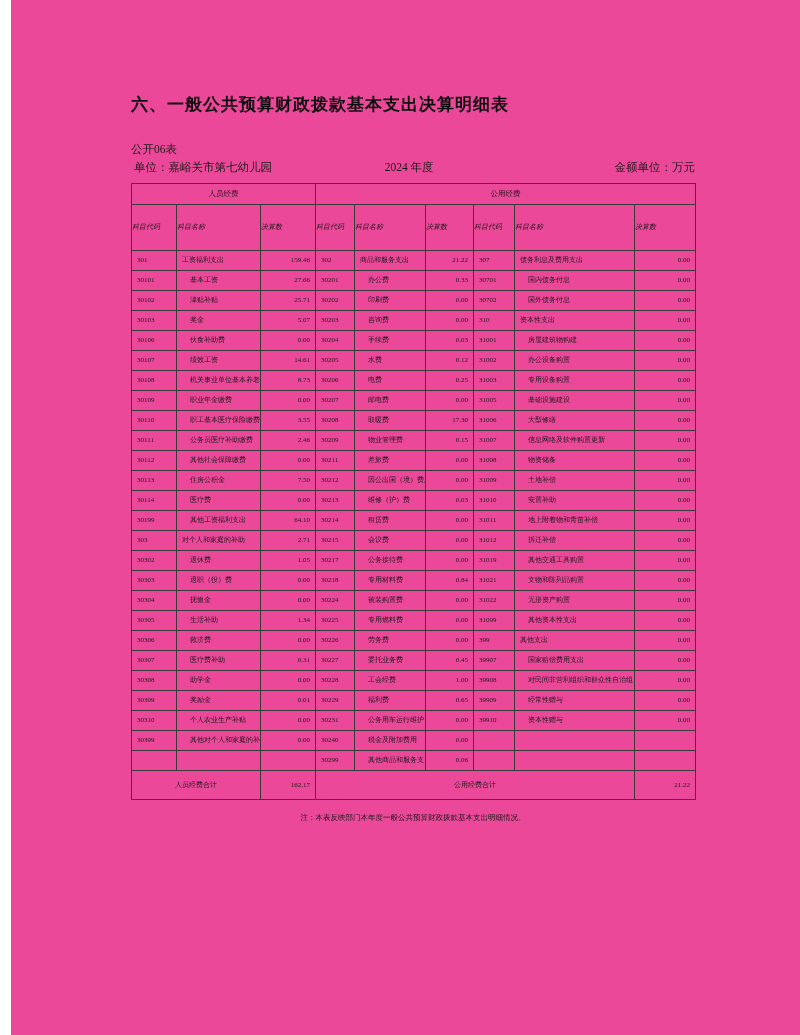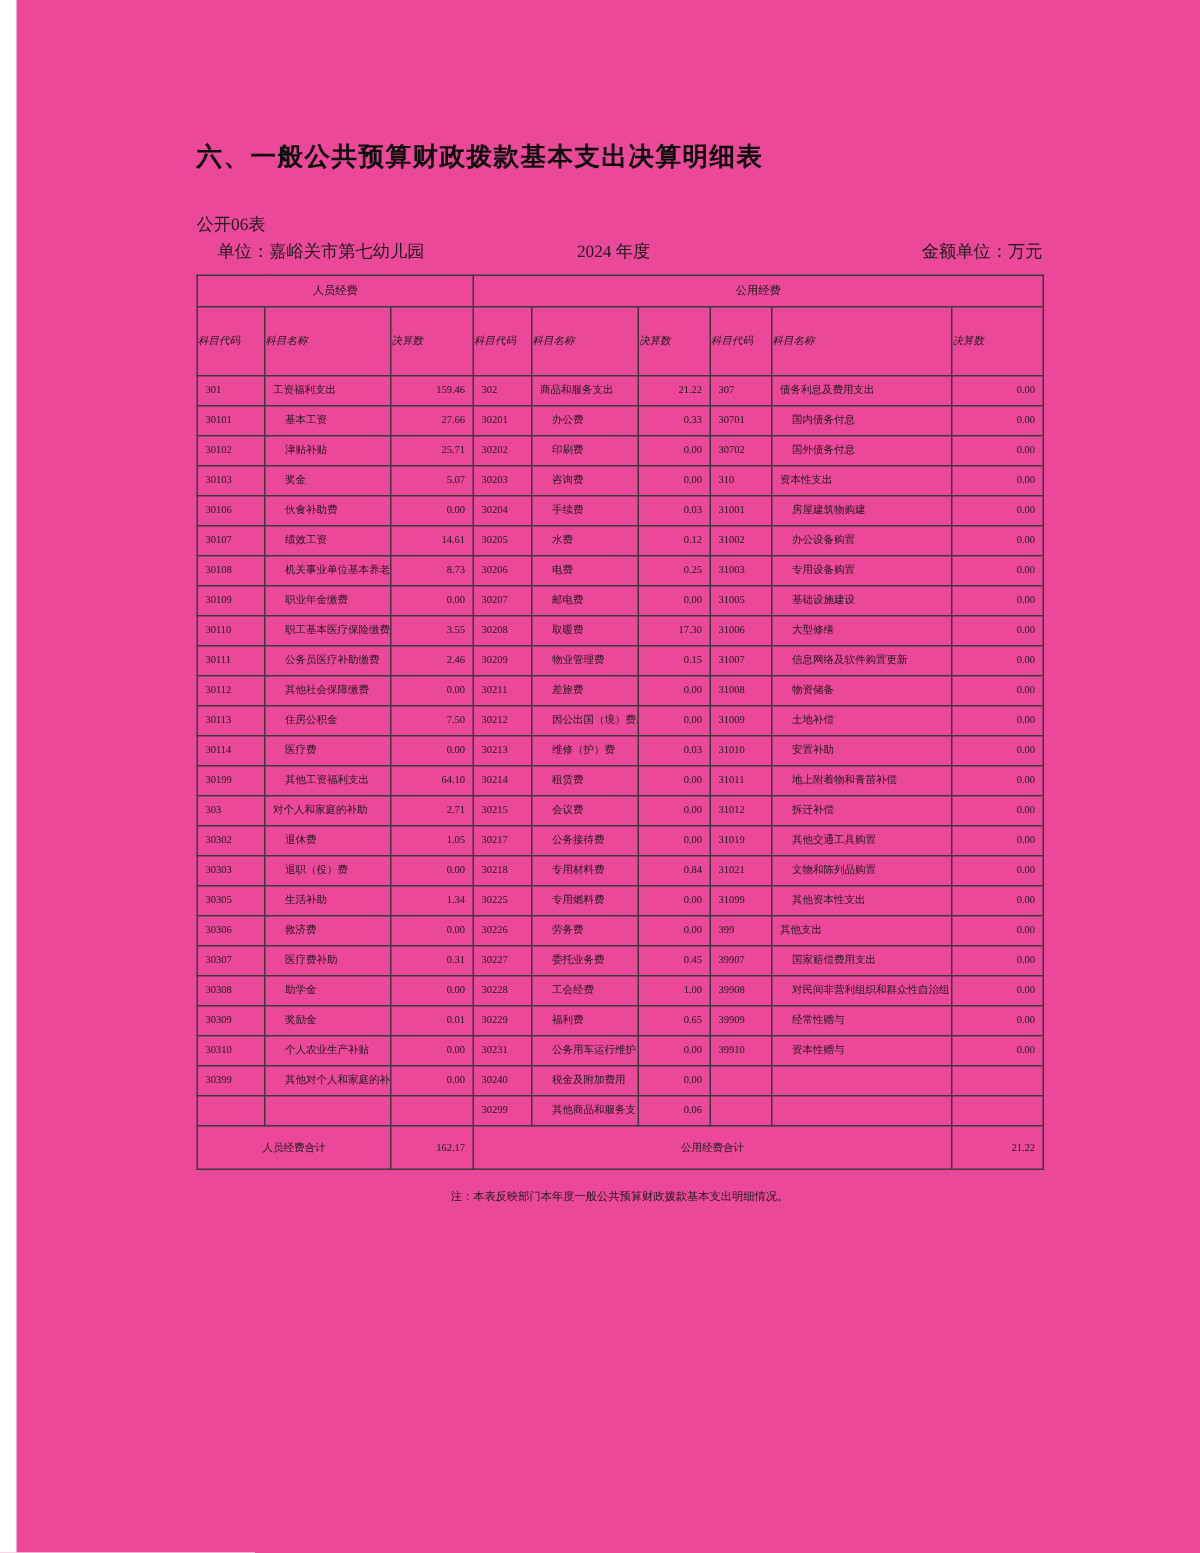--- a/index.html
+++ b/index.html
@@ -34,21 +34,21 @@
     font-size: 11.5px;
     color: #1b1b1b;
   }
   .meta-row {
     position: relative;
     height: 18px;
     margin-top: 3px;
     font-size: 11.5px;
     white-space: nowrap;
   }
-  .meta-left  { position: absolute; left: 14px; top: 0; text-align: center; }
+  .meta-left  { position: absolute; left: 3px; top: 0; text-align: center; }
   .meta-center{ position: absolute; left: 50%; top: 0; transform: translateX(-58%); }
   .meta-right { position: absolute; right: 0; top: 0; }
 
   table.budget {
     margin-top: 5px;
     width: 564px;
     border-collapse: collapse;
     table-layout: fixed;
     padding-left: 21px;
   }
@@ -305,20 +305,31 @@
             <td class="name indent">退职（役）费</td>
             <td class="value">0.00</td>
             <td class="code">30218</td>
             <td class="name indent">专用材料费</td>
             <td class="value">0.84</td>
             <td class="code">31021</td>
             <td class="name indent">文物和陈列品购置</td>
             <td class="value">0.00</td>
           </tr>
           <tr>
+            <td class="code">30304</td>
+            <td class="name indent">抚恤金</td>
+            <td class="value">0.00</td>
+            <td class="code">30224</td>
+            <td class="name indent">被装购置费</td>
+            <td class="value">0.00</td>
+            <td class="code">31022</td>
+            <td class="name indent">无形资产购置</td>
+            <td class="value">0.00</td>
+          </tr>
+          <tr>
             <td class="code">30305</td>
             <td class="name indent">生活补助</td>
             <td class="value">1.34</td>
             <td class="code">30225</td>
             <td class="name indent">专用燃料费</td>
             <td class="value">0.00</td>
             <td class="code">31099</td>
             <td class="name indent">其他资本性支出</td>
             <td class="value">0.00</td>
           </tr>

